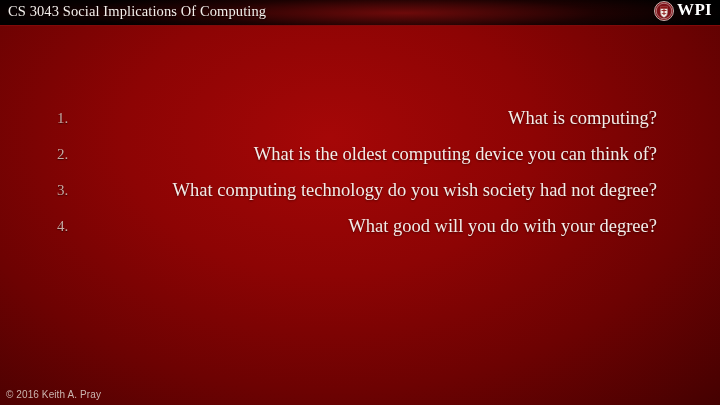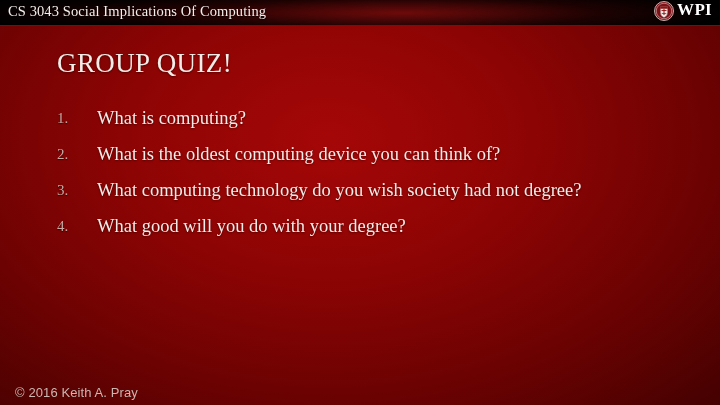--- a/index.html
+++ b/index.html
@@ -110,28 +110,29 @@
     color: #c5a9a2;
     line-height: 24px;
     text-shadow: 0 1px 1px rgba(0,0,0,0.5);
   }
   .item-text {
     flex: 1 1 auto;
     font-size: 18.5px;
     color: #f3ece8;
     line-height: 24px;
     text-shadow: 0 1px 2px rgba(0,0,0,0.45);
+    text-align: right;
   }
 
   
   .footer-copyright {
     position: absolute;
-    left: 15px;
+    left: 6px;
     bottom: 5px;
-    font-size: 13px;
+    font-size: 10px;
     color: #cbb6b0;
     font-family: "Liberation Sans", "DejaVu Sans", sans-serif;
     letter-spacing: 0.1px;
   }
 </style>
 </head>
 <body>
 
 <div class="slide">
 
@@ -147,21 +148,20 @@
         <path d="M12.5 11 H27.5 V23 Q27.5 30.5 20 33.5 Q12.5 30.5 12.5 23 Z" fill="#f0e7e2" stroke="#5d0a10" stroke-width="0.8"></path>
         <path d="M12.5 11 H27.5 V15.5 H12.5 Z" fill="#8c1515"></path>
         <path d="M19 16 h2 v12 h-2 z" fill="#8c1515"></path>
         <path d="M15 18 h10 v1.8 h-10 z" fill="#8c1515"></path>
         <path d="M15.5 24 h9 v1.4 h-9 z" fill="#8c1515"></path>
       </svg>
       <div class="logo-word">WPI</div>
     </div>
   </div>
 
-  <div class="slide-title">GROUP QUIZ!</div>
 
   <div class="content-list">
 
     <div class="list-item">
       <div class="item-num">1.</div>
       <div class="item-text">What is computing?</div>
     </div>
 
     <div class="list-item">
       <div class="item-num">2.</div>

